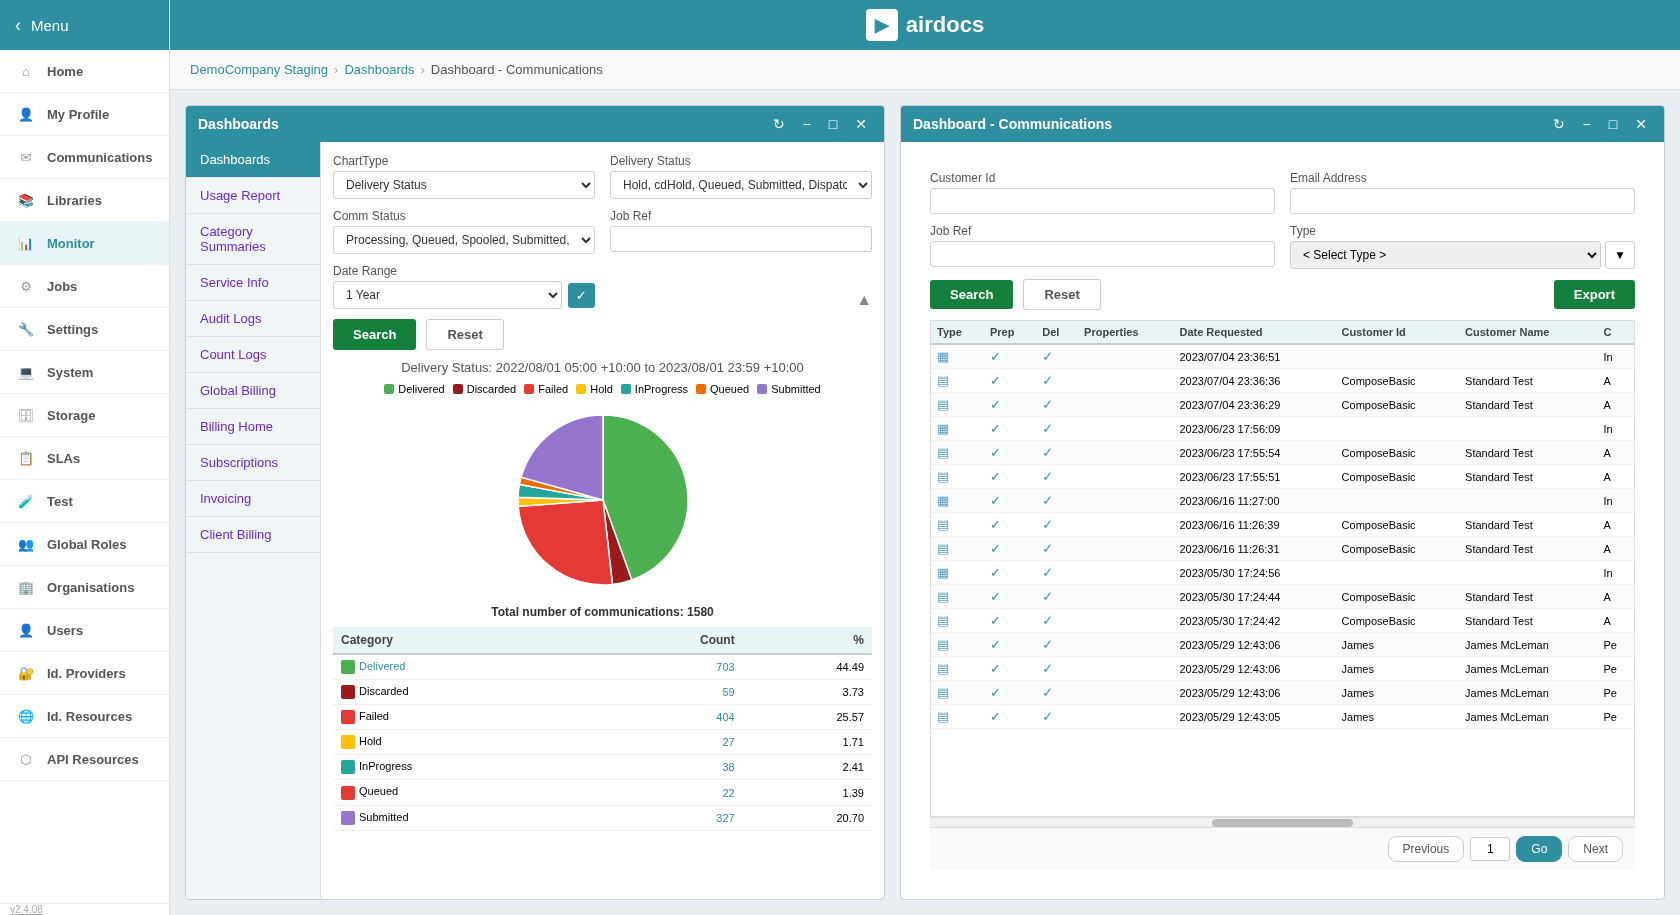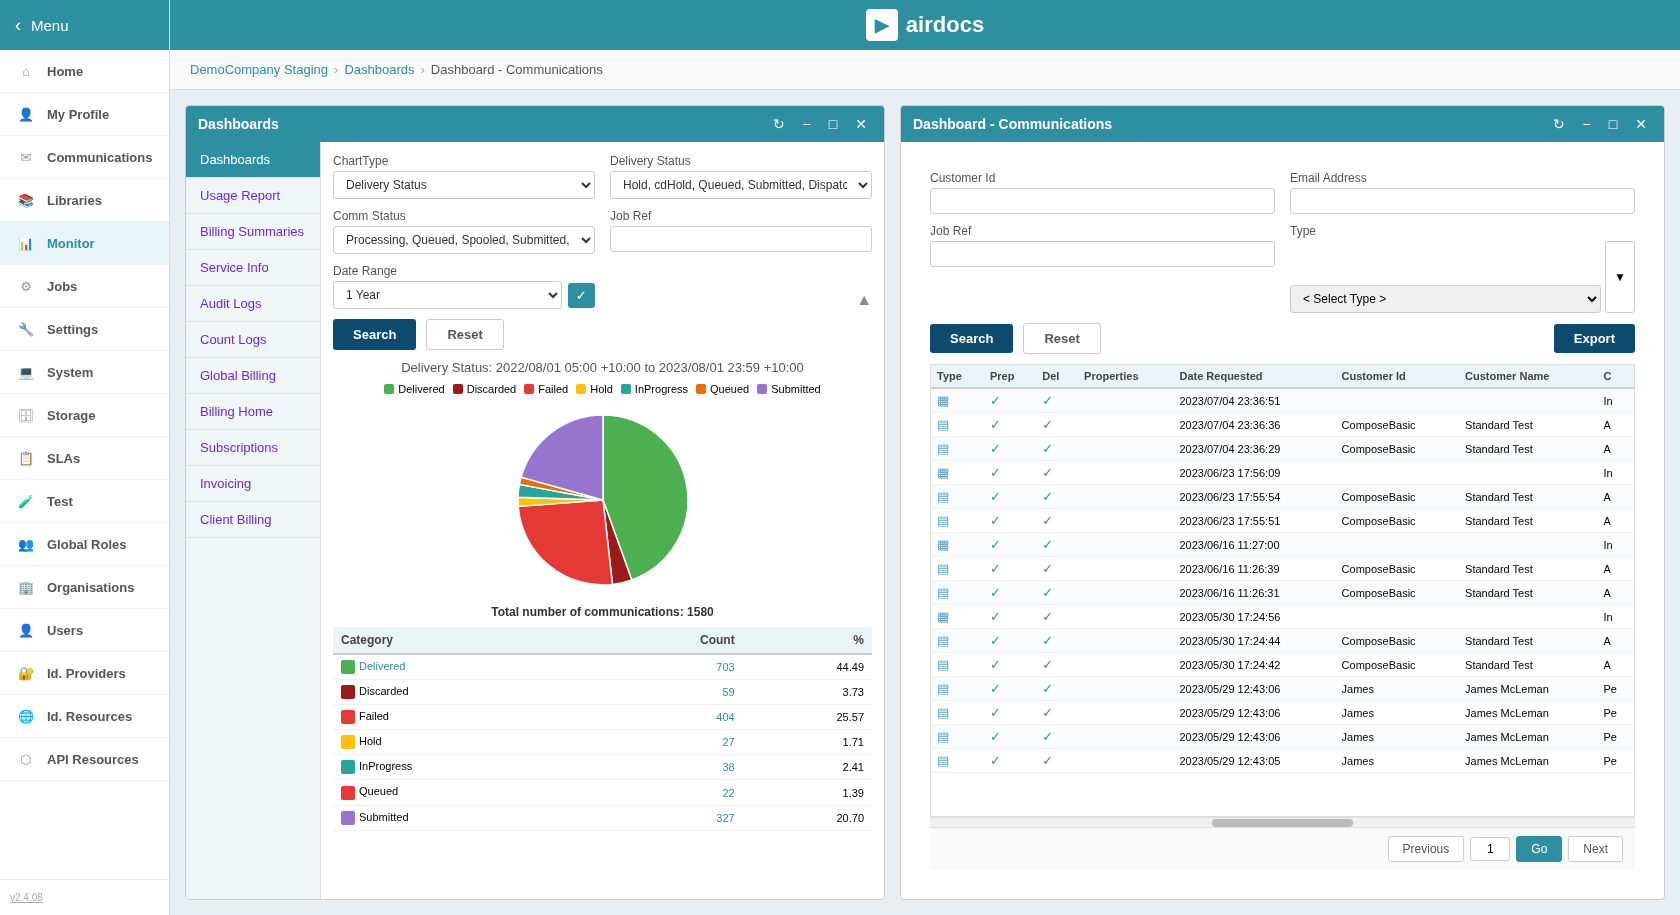--- a/index.html
+++ b/index.html
@@ -7,21 +7,21 @@
 
     
     .sidebar { width: 170px; background: #fff; display: flex; flex-direction: column; border-right: 1px solid #ddd; flex-shrink: 0; }
     .sidebar-header { background: #2d8fa0; height: 50px; display: flex; align-items: center; padding: 0 15px; color: #fff; font-size: 15px; cursor: pointer; }
     .sidebar-header .back-arrow { margin-right: 10px; font-size: 18px; }
     .sidebar-item { display: flex; align-items: center; padding: 10px 15px; cursor: pointer; color: #555; border-bottom: 1px solid #f0f0f0; }
     .sidebar-item .si-icon { width: 22px; height: 22px; margin-right: 10px; display: flex; align-items: center; justify-content: center; color: #999; }
     .sidebar-item .si-label { font-size: 13px; font-weight: bold; }
     .sidebar-item.active { background: #e8f4f6; color: #2d8fa0; }
     .sidebar-item.active .si-icon { color: #2d8fa0; }
-    .sidebar-footer { margin-top: auto; padding: 12px 10px; font-size: 10px; color: #aaa; border-top: 1px solid #eee; text-decoration: underline; }
+    .sidebar-footer { margin-top: auto; padding: 0 10px; font-size: 10px; color: #aaa; border-top: 1px solid #eee; text-decoration: underline; }
 
     
     .main { flex: 1; display: flex; flex-direction: column; overflow: hidden; }
     .topbar { background: #2d8fa0; height: 50px; display: flex; align-items: center; justify-content: center; }
     .topbar-logo { color: #fff; font-size: 22px; font-weight: bold; display: flex; align-items: center; gap: 8px; }
     .logo-icon { width: 32px; height: 32px; background: #fff; border-radius: 4px; display: flex; align-items: center; justify-content: center; color: #2d8fa0; font-size: 18px; }
     .breadcrumb { background: #f9f9f9; padding: 12px 20px; font-size: 13px; color: #555; border-bottom: 1px solid #ddd; display: flex; align-items: center; gap: 6px; }
     .breadcrumb-sep { color: #aaa; }
     .content-area { flex: 1; display: flex; gap: 15px; padding: 15px; overflow: hidden; }
 
@@ -40,21 +40,21 @@
     .left-nav-item.active { background: #2d8fa0; color: #fff; }
 
     
     .left-content { flex: 1; padding: 12px; overflow-y: auto; }
     .form-row { display: flex; gap: 15px; margin-bottom: 10px; }
     .form-group { flex: 1; }
     .form-group label { display: block; font-size: 12px; color: #555; margin-bottom: 3px; }
     .form-group select, .form-group input { width: 100%; border: 1px solid #ccc; border-radius: 3px; padding: 5px 8px; font-size: 12px; color: #333; }
     .form-group select { background: #fff; }
     .btn { padding: 7px 20px; border: none; border-radius: 3px; cursor: pointer; font-size: 13px; font-weight: bold; }
-    .btn-teal { background: #0c4a6e; color: #fff; }
+    .btn-teal { background: #15803d; color: #fff; }
     .btn-outline { background: #fff; border: 1px solid #ccc; color: #555; }
     .btn-row { display: flex; gap: 10px; margin: 10px 0; }
 
     .chart-title { text-align: center; font-size: 13px; color: #555; margin-bottom: 8px; }
     .legend { display: flex; flex-wrap: wrap; justify-content: center; gap: 8px; margin-bottom: 10px; }
     .legend-item { display: flex; align-items: center; gap: 4px; font-size: 11px; }
     .legend-dot { width: 10px; height: 10px; border-radius: 2px; }
 
     
     .pie-container { display: flex; justify-content: center; margin-bottom: 10px; }
@@ -68,36 +68,36 @@
     .category-color { width: 14px; height: 14px; border-radius: 2px; display: inline-block; margin-right: 4px; vertical-align: middle; }
     .total-row { font-weight: bold; text-align: center; margin-top: 5px; font-size: 12px; color: #333; }
 
     
     .right-content { padding: 29px; flex: 1; overflow: hidden; display: flex; flex-direction: column; }
     .right-form-row { display: flex; gap: 15px; margin-bottom: 10px; }
     .right-form-group { flex: 1; }
     .right-form-group label { display: block; font-size: 12px; color: #555; margin-bottom: 3px; }
     .right-form-group input, .right-form-group select { width: 100%; border: 1px solid #ccc; border-radius: 3px; padding: 5px 8px; font-size: 12px; }
     .type-row { display: flex; gap: 4px; }
-    .type-row select { flex: 1; margin-top: 44px; }
+    .type-row select { flex: 1; }
     .type-row .type-arrow { padding: 5px 8px; border: 1px solid #ccc; border-radius: 3px; background: #fff; cursor: pointer; font-size: 12px; }
     .right-btn-row { display: flex; gap: 10px; margin-bottom: 10px; align-items: center; }
     .right-btn-row .spacer { flex: 1; }
 
     
     .comm-table-wrap { flex: 1; overflow-y: auto; border: 1px solid #ddd; }
     .comm-table { width: 100%; border-collapse: collapse; font-size: 11px; }
     .comm-table th { background: #e8f4f6; padding: 5px 6px; text-align: left; border-bottom: 2px solid #ccc; font-size: 11px; color: #444; position: sticky; top: 0; }
     .comm-table td { padding: 4px 6px; border-bottom: 1px solid #f0f0f0; }
     .comm-table tr:nth-child(odd) { background: #f9fbfc; }
     .comm-table tr:nth-child(even) { background: #fff; }
 
     
     .pagination { display: flex; align-items: center; justify-content: flex-end; gap: 6px; padding: 8px 12px; border-top: 1px solid #ddd; background: #f9f9f9; }
-    .page-btn { padding: 5px 14px; border: 1px solid #ccc; border-radius: 3px; background: #fff; cursor: pointer; font-size: 12px; color: #555; text-align: right; }
+    .page-btn { padding: 5px 14px; border: 1px solid #ccc; border-radius: 9px; background: #fff; cursor: pointer; font-size: 12px; color: #555; text-align: right; }
     .page-input { width: 40px; border: 1px solid #ccc; border-radius: 3px; text-align: center; padding: 4px; font-size: 12px; }
 
     .scrollbar-hint { height: 10px; background: #f0f0f0; border-top: 1px solid #ddd; position: relative; }
     .scrollbar-thumb { position: absolute; left: 40%; width: 20%; height: 8px; background: #bbb; border-radius: 4px; top: 1px; }
   </style>
 </head>
 <body>
 
 <div class="sidebar">
   <div class="sidebar-header">
@@ -203,21 +203,21 @@
           <button class="panel-header-btn">↻</button>
           <button class="panel-header-btn">−</button>
           <button class="panel-header-btn">□</button>
           <button class="panel-header-btn">✕</button>
         </div>
       </div>
       <div class="panel-body">
         <div class="left-nav" id="left-nav-container">
             <div class="left-nav-item active">Dashboards</div>
             <div class="left-nav-item">Usage Report</div>
-            <div class="left-nav-item">Billing Summaries</div>
+            <div class="left-nav-item">Category Summaries</div>
             <div class="left-nav-item">Service Info</div>
             <div class="left-nav-item">Audit Logs</div>
             <div class="left-nav-item">Count Logs</div>
             <div class="left-nav-item">Global Billing</div>
             <div class="left-nav-item">Billing Home</div>
             <div class="left-nav-item">Subscriptions</div>
             <div class="left-nav-item">Invoicing</div>
             <div class="left-nav-item">Client Billing</div>
           </div>
         <div class="left-content">

